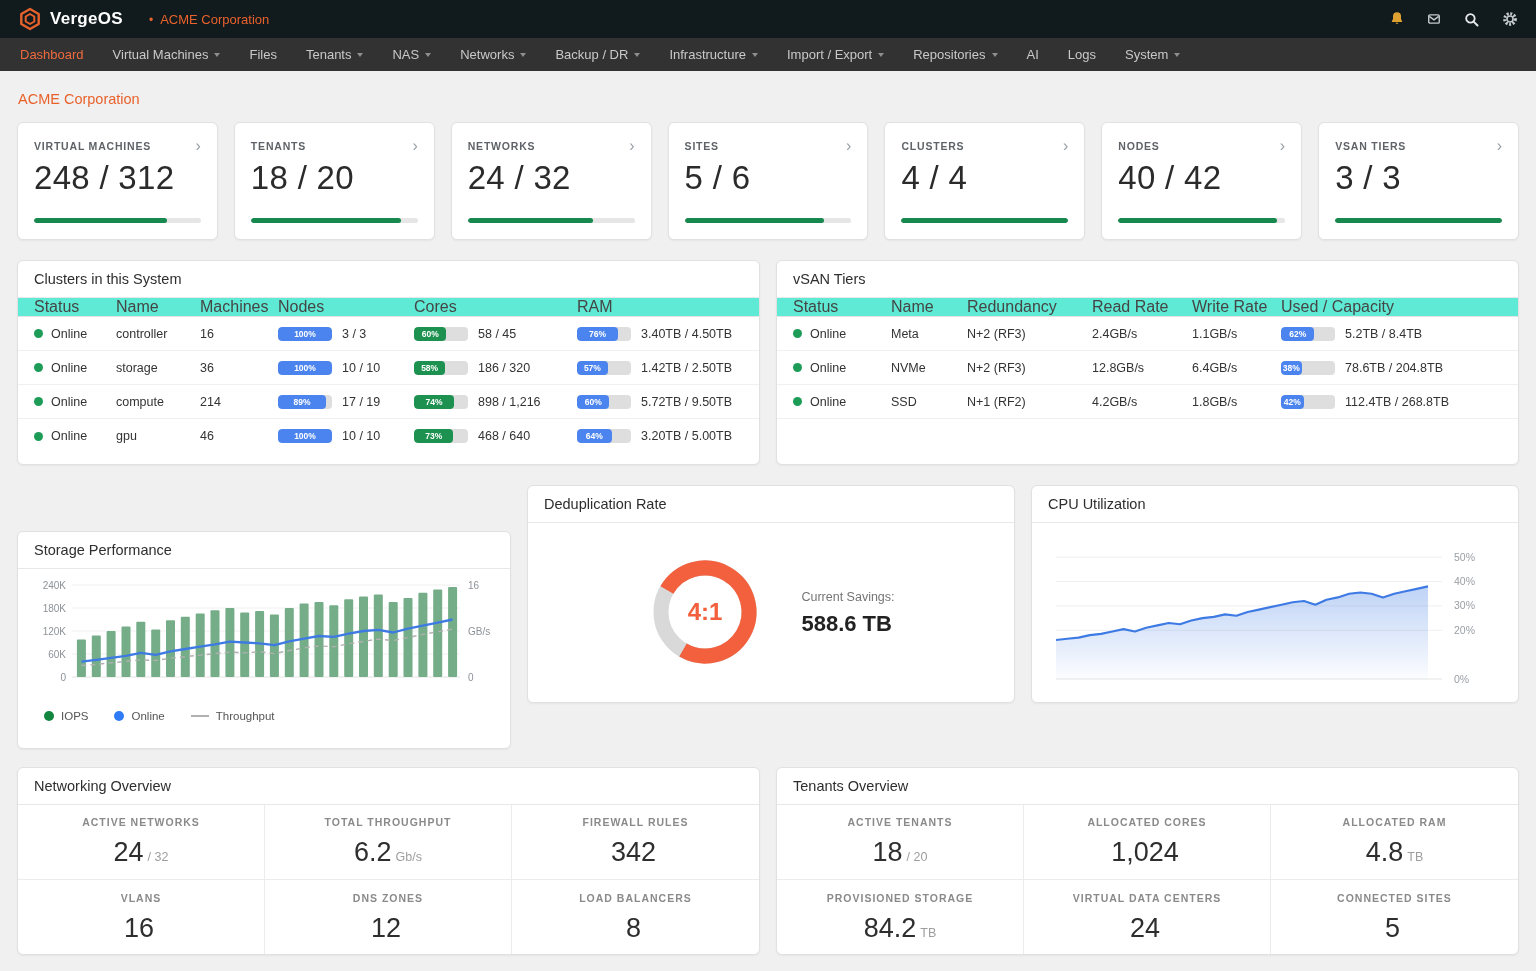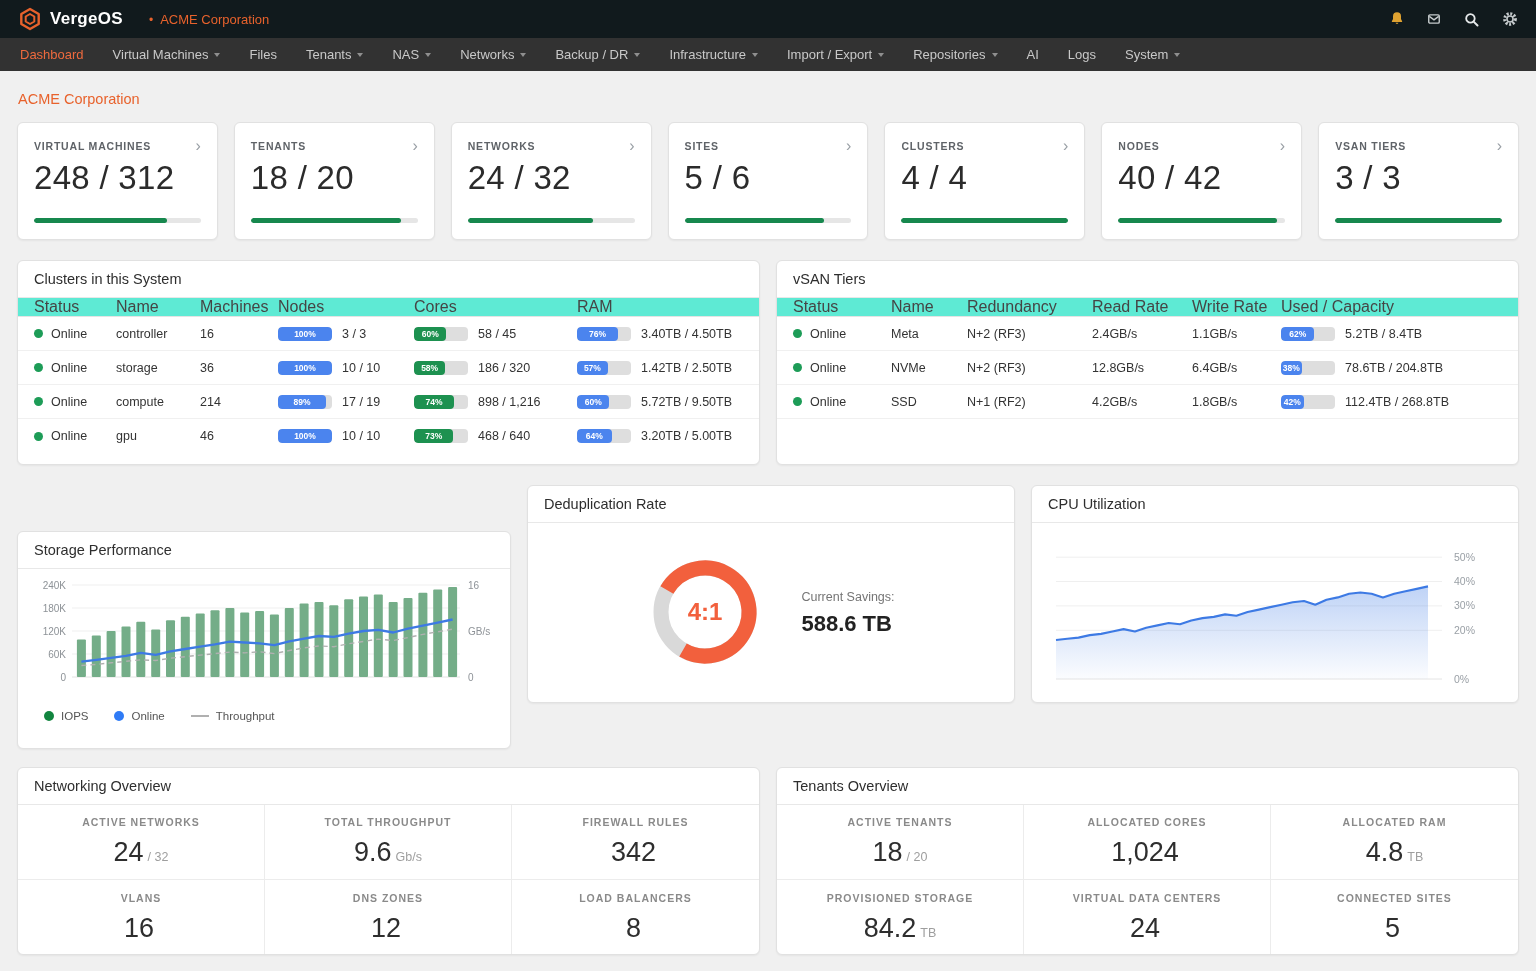--- a/index.html
+++ b/index.html
@@ -567,21 +567,21 @@
   <div class="row" style="margin-top:18px;">
     <div class="panel panel-net">
       <div class="panel-h">Networking Overview</div>
       <div class="stats">
         <div class="stat">
             <span class="stat-label">ACTIVE NETWORKS</span>
             <span class="stat-value"><span>24</span><span class="stat-suffix">/ 32</span></span>
           </div>
         <div class="stat">
             <span class="stat-label">TOTAL THROUGHPUT</span>
-            <span class="stat-value"><span>9.6</span><span class="stat-suffix">Gb/s</span></span>
+            <span class="stat-value"><span>6.2</span><span class="stat-suffix">Gb/s</span></span>
           </div>
         <div class="stat">
             <span class="stat-label">FIREWALL RULES</span>
             <span class="stat-value"><span>342</span><span class="stat-suffix"></span></span>
           </div>
         <div class="stat">
             <span class="stat-label">VLANS</span>
             <span class="stat-value"><span>16</span><span class="stat-suffix"></span></span>
           </div>
         <div class="stat">

